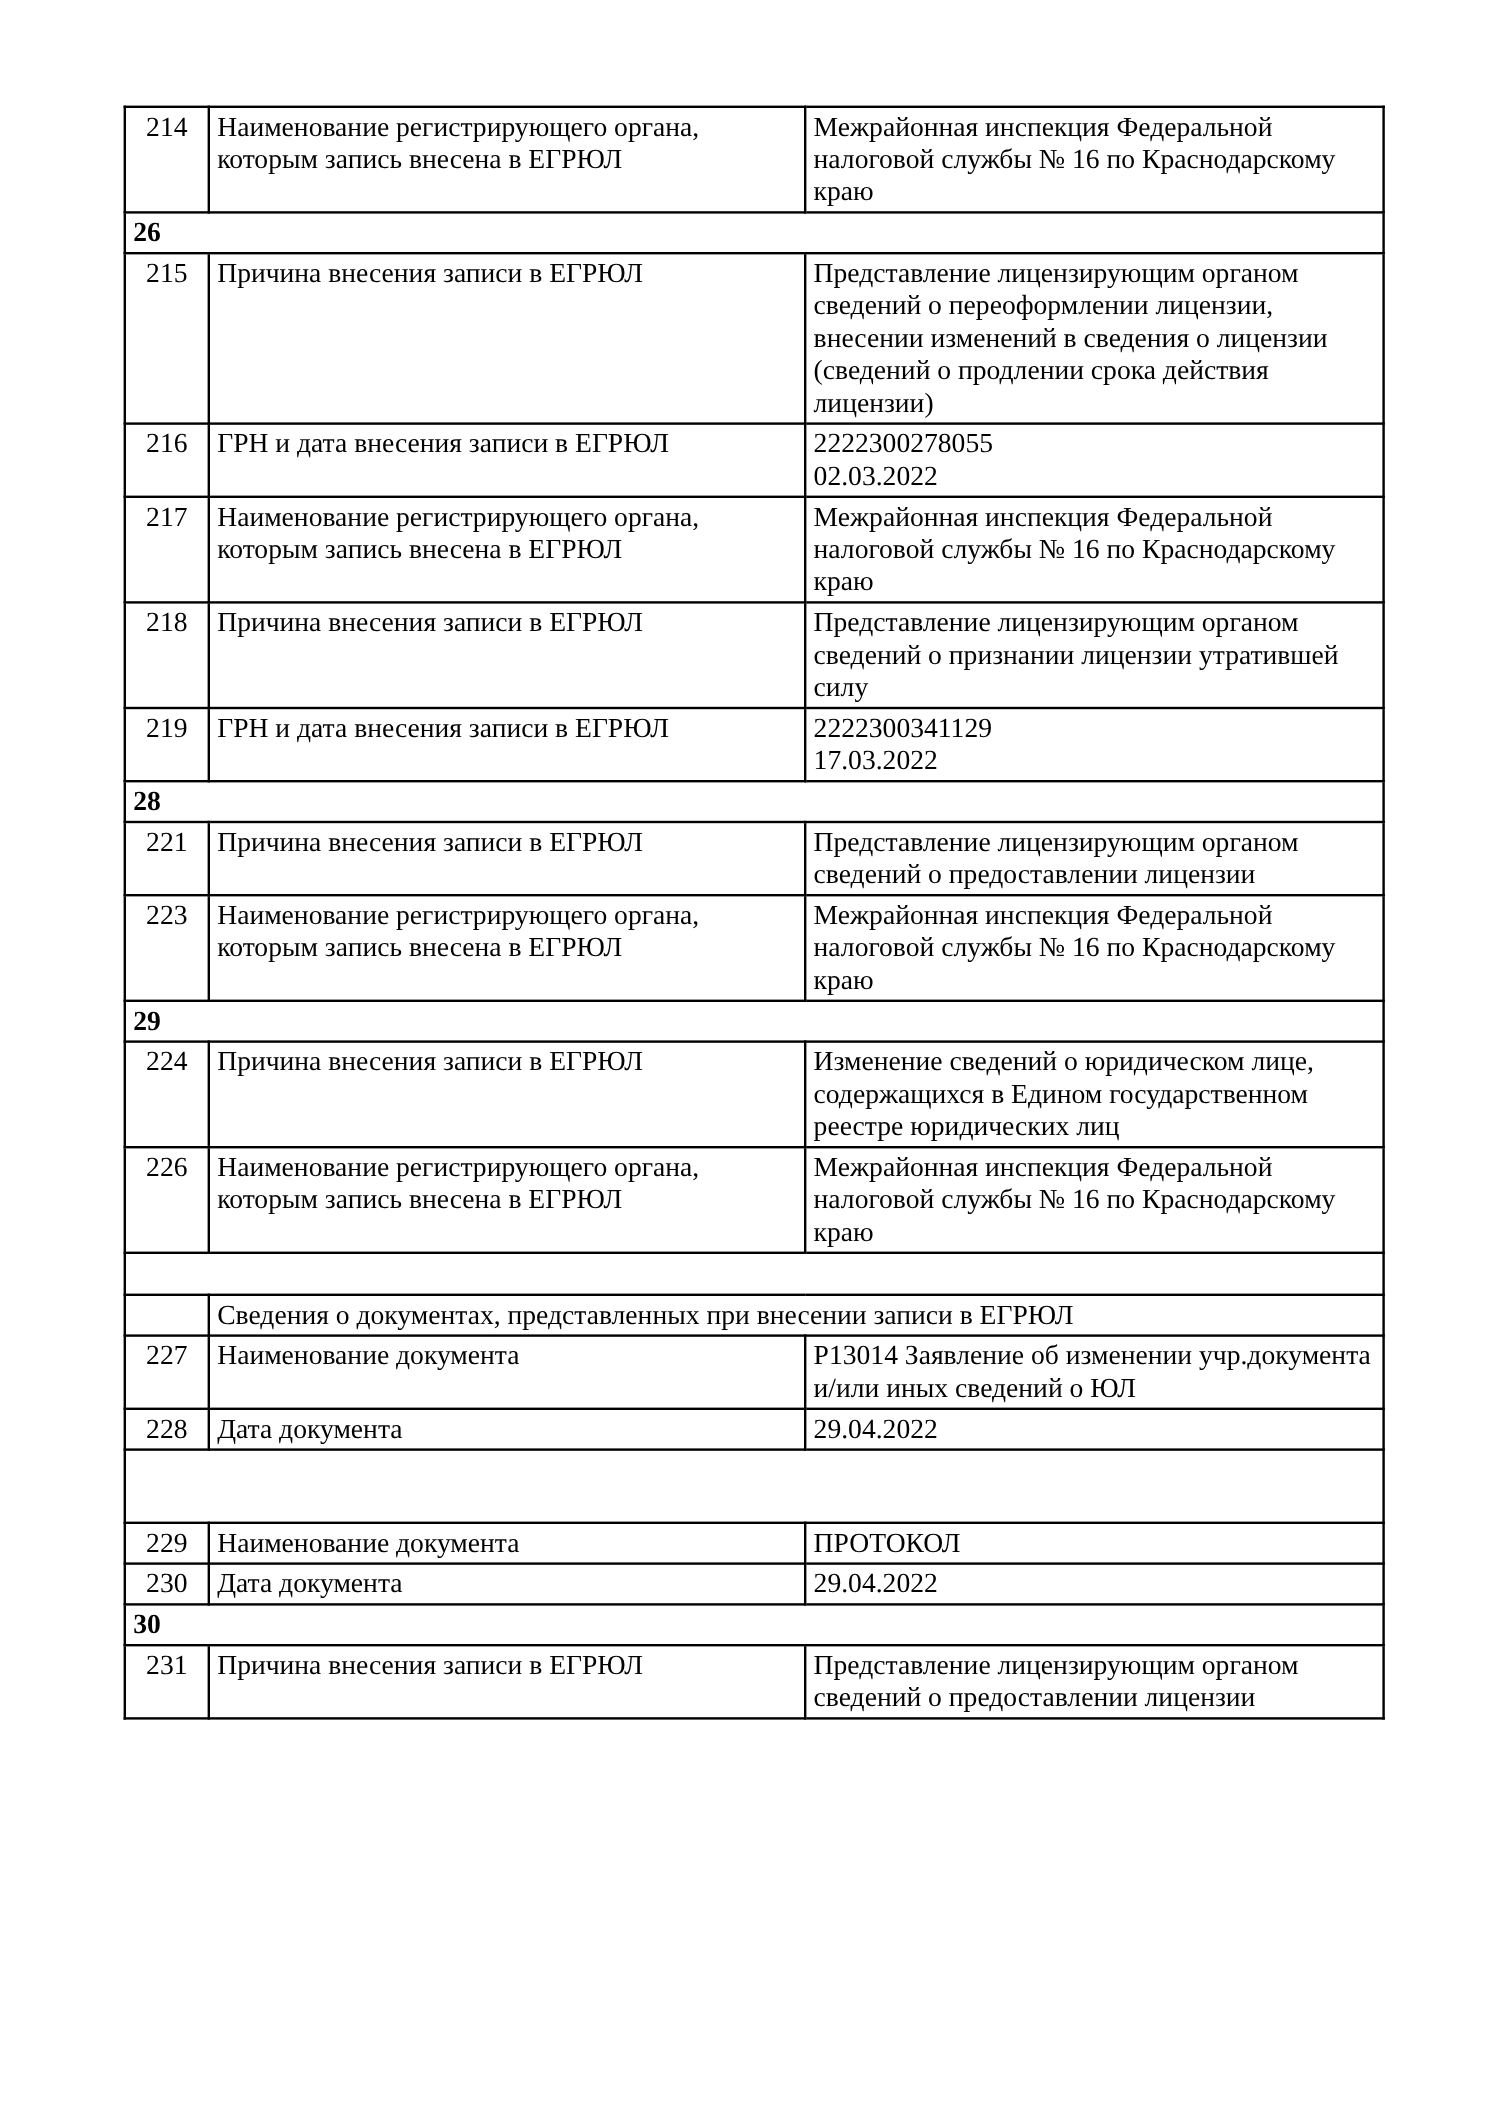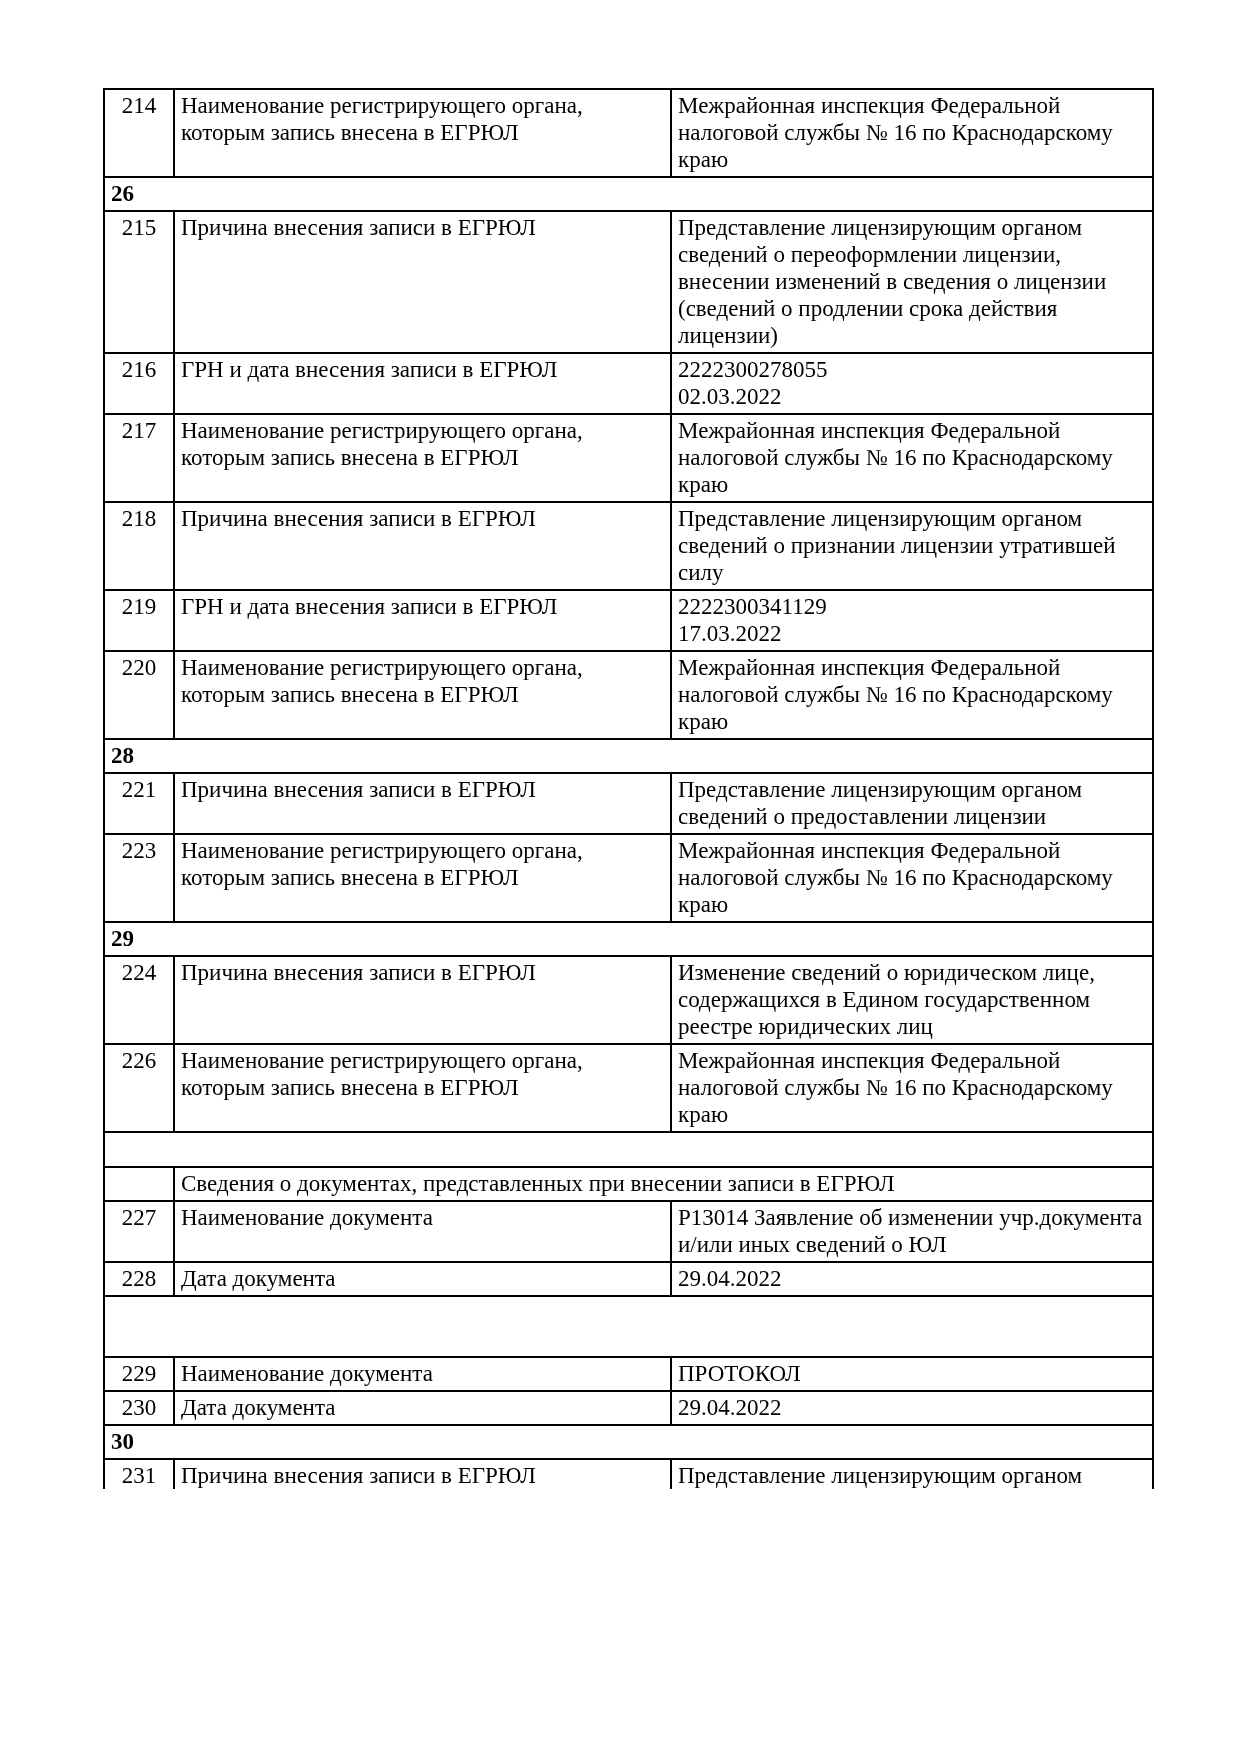--- a/index.html
+++ b/index.html
@@ -124,25 +124,20 @@
           <td class="c-label">Причина внесения записи в ЕГРЮЛ</td>
           <td class="c-value">Представление лицензирующим органом сведений о признании лицензии утратившей силу</td>
         </tr>
         <tr>
           <td class="c-num">219</td>
           <td class="c-label">ГРН и дата внесения записи в ЕГРЮЛ</td>
           <td class="c-value">2222300341129
 17.03.2022</td>
         </tr>
         <tr>
-          <td class="c-num">220</td>
-          <td class="c-label">Наименование регистрирующего органа, которым запись внесена в ЕГРЮЛ</td>
-          <td class="c-value">Межрайонная инспекция Федеральной налоговой службы № 16 по Краснодарскому краю</td>
-        </tr>
-        <tr>
           <td class="c-section" colspan="3">28</td>
         </tr>
         <tr>
           <td class="c-num">221</td>
           <td class="c-label">Причина внесения записи в ЕГРЮЛ</td>
           <td class="c-value">Представление лицензирующим органом сведений о предоставлении лицензии</td>
         </tr>
         <tr>
           <td class="c-num">223</td>
           <td class="c-label">Наименование регистрирующего органа, которым запись внесена в ЕГРЮЛ</td>

